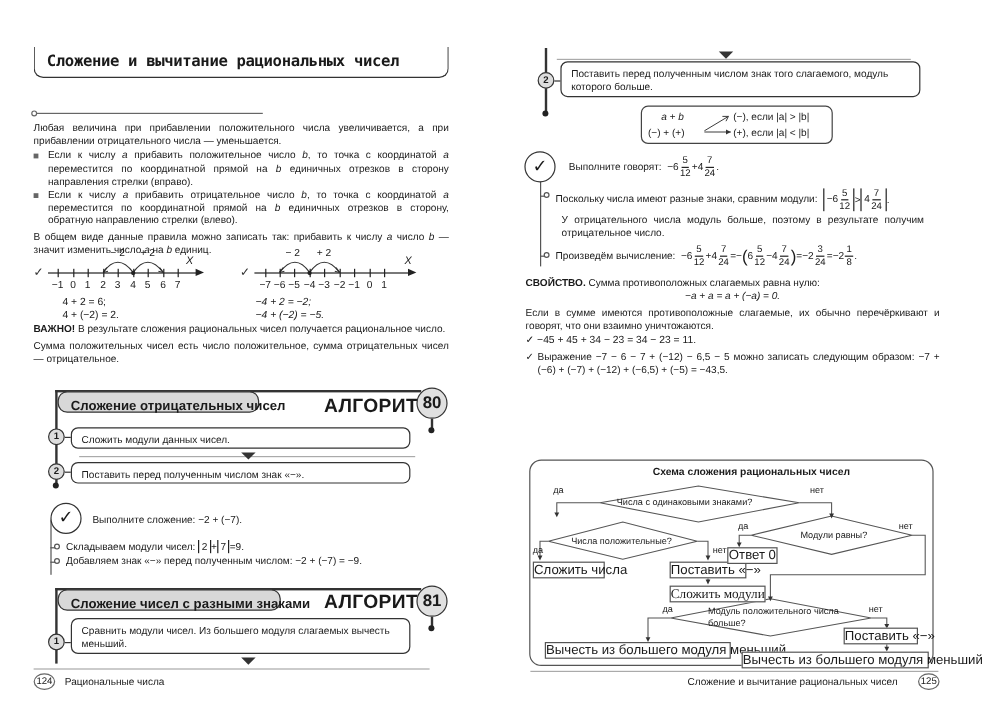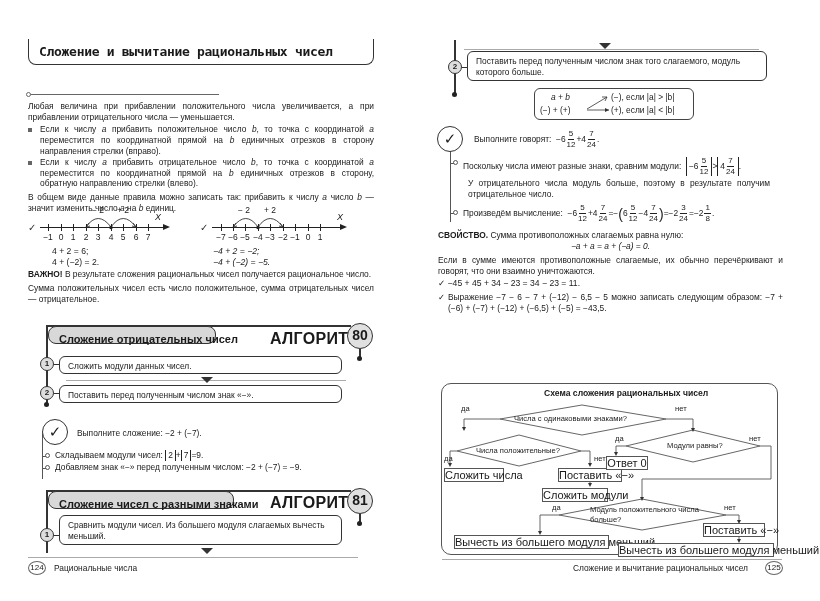--- a/index.html
+++ b/index.html
@@ -372,21 +372,21 @@
     <div class="fc-lbl" style="left:2px; top:70px;">да</div>
     <div class="fc-lbl" style="left:152px; top:70px;">нет</div>
 
     <div class="fc-lbl" style="left:225px; top:57px;">Модули равны?</div>
     <div class="fc-lbl" style="left:173px; top:50px;">да</div>
     <div class="fc-lbl" style="left:307px; top:50px;">нет</div>
 
     <div class="fc-box" style="left:2px; top:84px; width:60px; height:14px;">Сложить числа</div>
     <div class="fc-box" style="left:116px; top:84px; width:64px; height:14px;">Поставить «−»</div>
     <div class="fc-box" style="left:164px; top:72px; width:42px; height:14px;">Ответ 0</div>
-    <div class="fc-box" style="left:100px; top:104px; width:66px; height:14px;">Сложить модули</div>
+    <div class="fc-box" style="left:116px; top:104px; width:80px; height:14px;font-family:Liberation Serif, serif;">Сложить модули</div>
 
     <div class="fc-lbl" style="left:148px; top:121px; width:108px;">
       <div>Модуль положительного числа</div>
       <div>больше?</div>
     </div>
     <div class="fc-lbl" style="left:110px; top:119px;">да</div>
     <div class="fc-lbl" style="left:282px; top:119px;">нет</div>
 
     <div class="fc-box" style="left:12px; top:151px; width:155px; height:14px;">Вычесть из большего модуля меньший</div>
     <div class="fc-box" style="left:261px; top:139px; width:62px; height:14px;">Поставить «−»</div>

